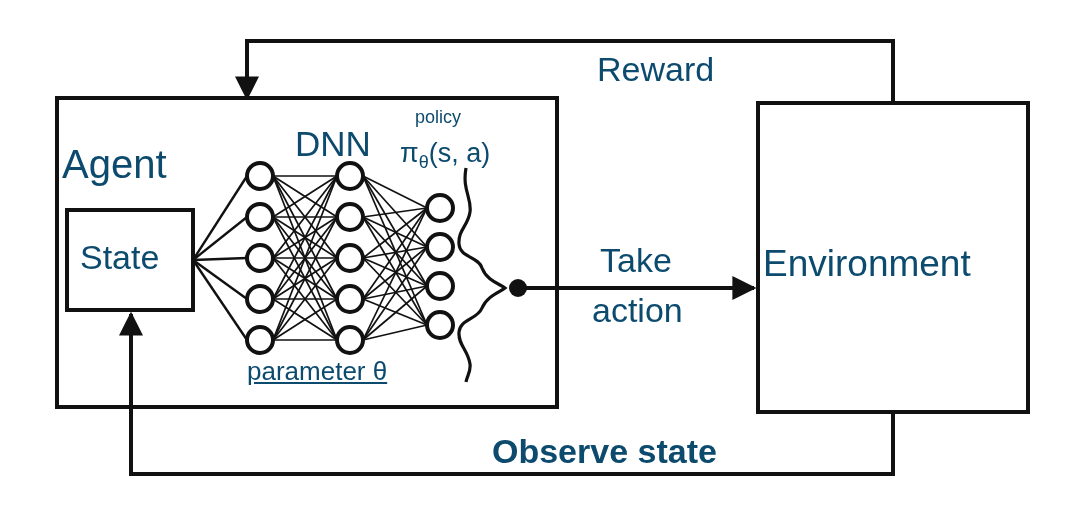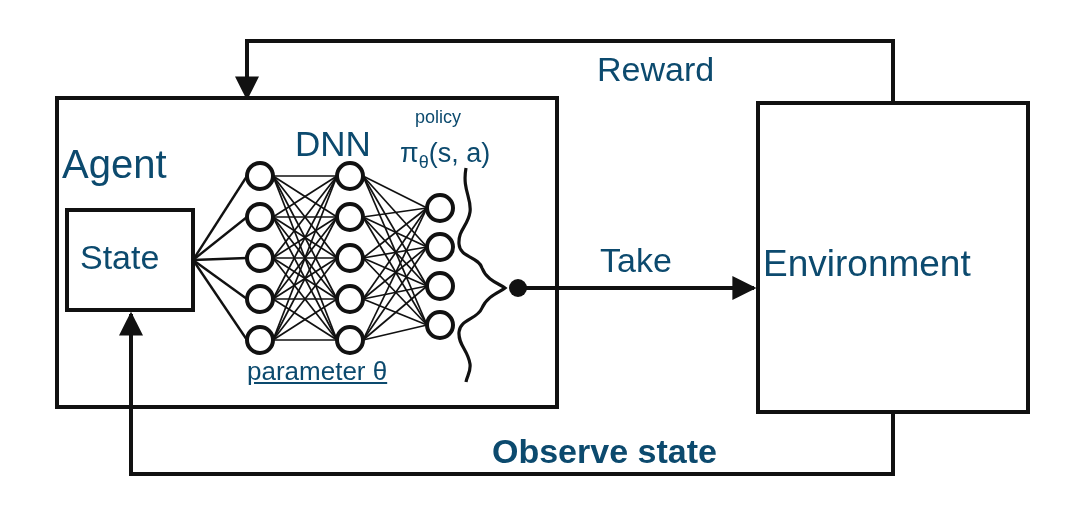--- a/index.html
+++ b/index.html
@@ -169,16 +169,17 @@
   <div class="lbl lbl-dnn">DNN</div>
   <div class="lbl lbl-policy">policy</div>
 
   <div class="lbl lbl-pi">
     <span>π</span><span class="pi-sub">θ</span><span class="ital">(s, a)</span>
   </div>
 
   <div class="lbl lbl-param">parameter θ</div>
   <div class="lbl lbl-reward">Reward</div>
   <div class="lbl lbl-take">Take</div>
+  <div class="lbl lbl-action">action</div>
   <div class="lbl lbl-env">Environment</div>
   <div class="lbl lbl-observe">Observe state</div>
 
 </div>
 
 </body></html>

